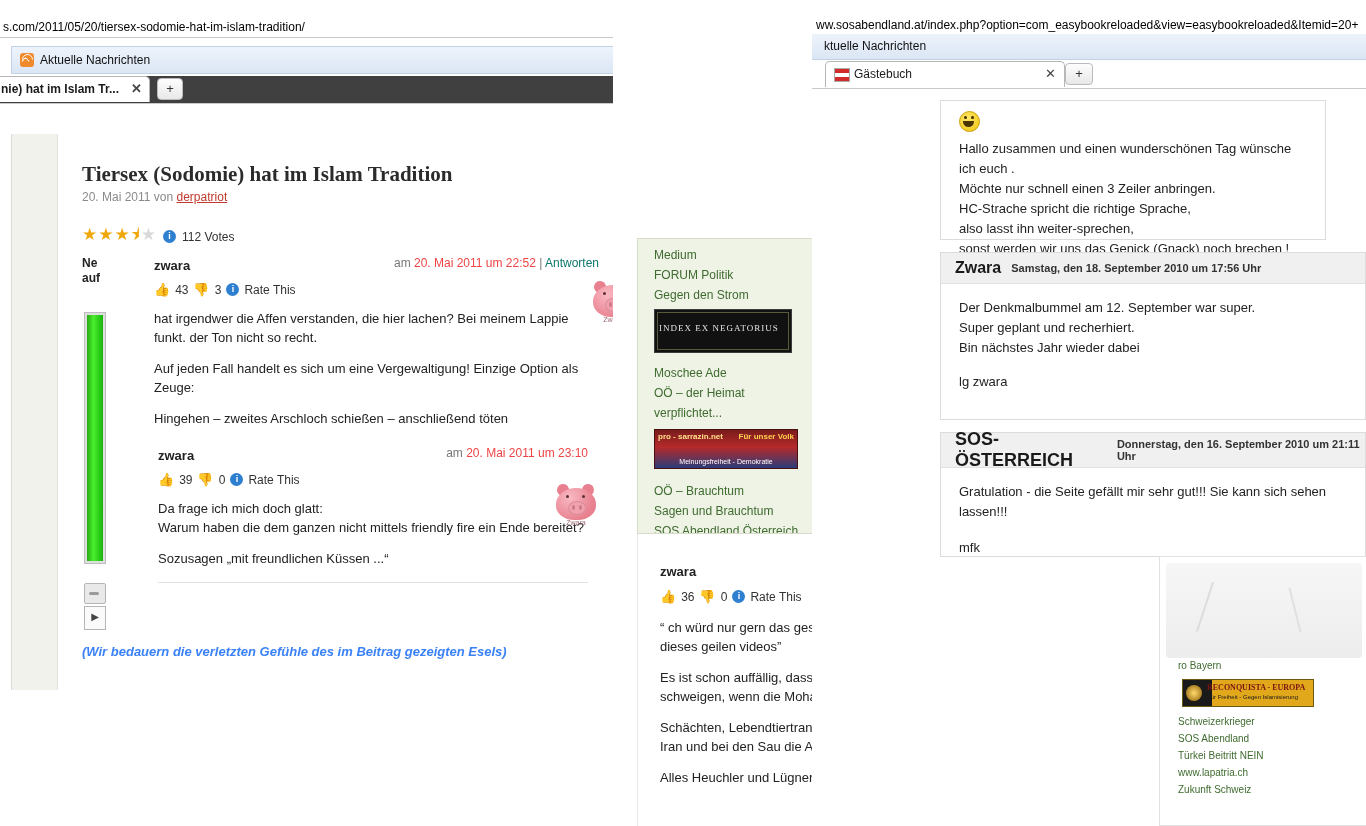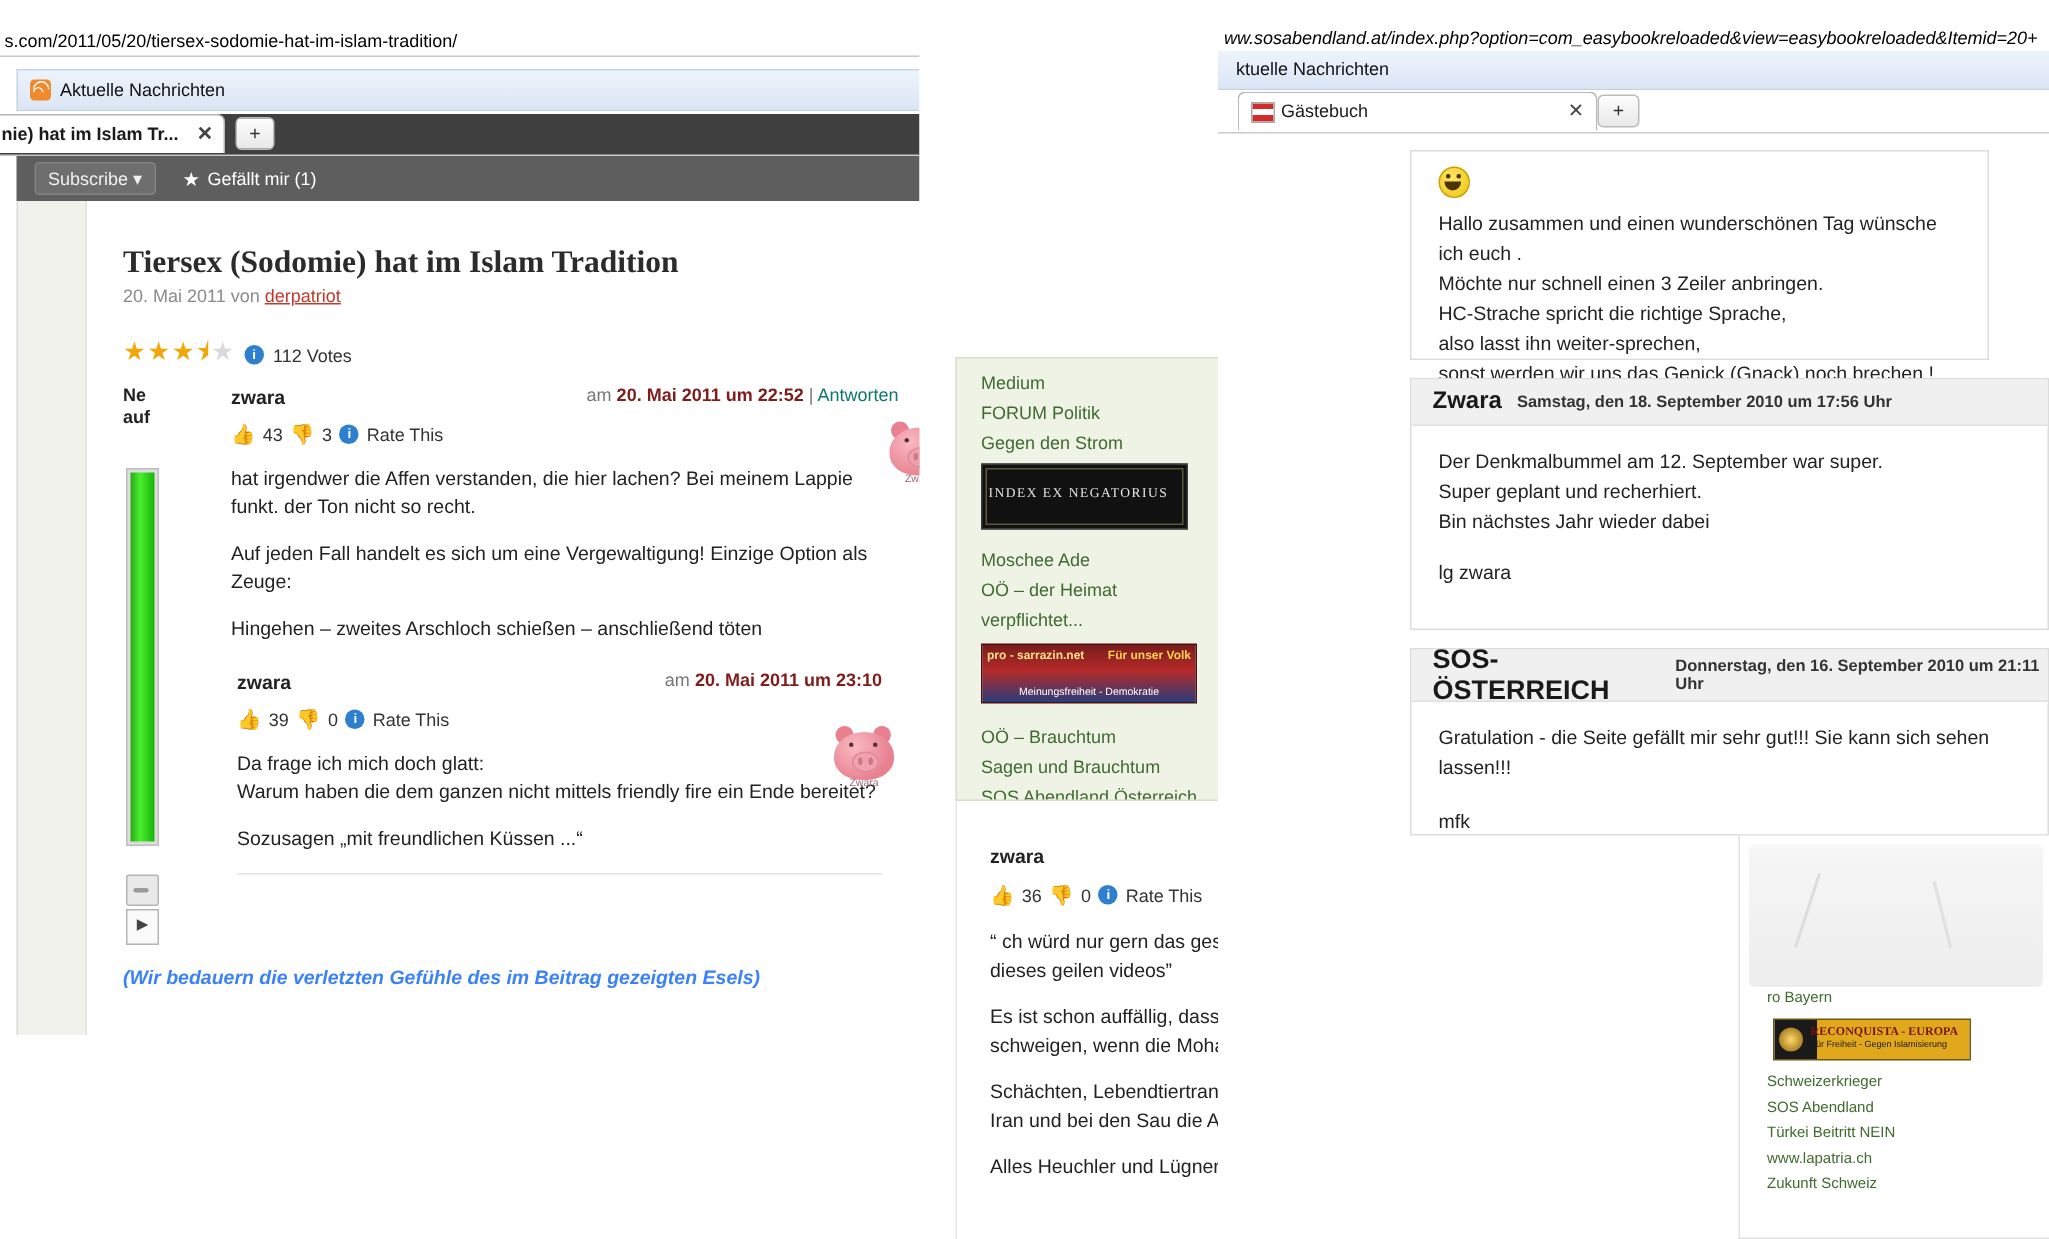--- a/index.html
+++ b/index.html
@@ -191,21 +191,21 @@
     position: absolute;
     background: #ffffff;
   }
   .cm-author {
     font-size: 13px; font-weight: bold; color: #222;
   }
   .cm-date {
     position: absolute; right: 0; top: 0;
     font-size: 12px; color: #777;
   }
-  .cm-date b { color: #7f1d1d; font-weight: bold; }
+  .cm-date b { color: #ef4444; font-weight: normal; }
   .cm-date a { color: #0f766e; text-decoration: none; }
   .cm-rate {
     margin-top: 8px;
     display: flex; align-items: center; gap: 5px;
     font-size: 12px; color: #333;
   }
   .thumbup { color: #2d6fb5; font-size: 13px; }
   .thumbdown { color: #b54a4a; font-size: 13px; }
   .rate-this { color: #333; font-size: 12px; }
   .cm-body {
@@ -329,21 +329,21 @@
     left: 812px; top: 0;
     width: 554px; height: 826px;
     background: #ffffff;
     overflow: hidden;
   }
   .w2-urlbar {
     position: absolute; left: 0; top: 16px; width: 554px; height: 22px;
     border-bottom: 1px solid #c6c6c6; background: #fff;
     font-size: 12px; color: #000;
   }
-  .w2-urlbar .urltext { position: absolute; left: 4px; top: 2px; white-space: nowrap; font-style: italic; }
+  .w2-urlbar .urltext { position: absolute; left: 4px; top: 2px; white-space: nowrap; }
   .w2-bookmarkbar {
     position: absolute; left: 0; top: 34px; width: 554px; height: 26px;
     background: linear-gradient(to bottom, #edf3fb, #dbe6f5);
     border-bottom: 1px solid #c3d1e6;
     box-sizing: border-box;
     font-size: 12px; color: #111;
     padding: 5px 0 0 12px;
   }
   .w2-tabstrip {
     position: absolute; left: 0; top: 60px; width: 554px; height: 28px;
@@ -480,27 +480,20 @@
     </div>
 
     <div class="w1-tabstrip">
       <div class="w1-tab">
         <span>nie) hat im Islam Tr...</span>
         <span class="closex">✕</span>
       </div>
       <div class="w1-newtab">+</div>
     </div>
 
-    <div class="w1-fbbar">
-      <div class="fb-subscribe">Subscribe ▾</div>
-      <div class="fb-like">
-        <span class="fb-star">★</span>
-        <span>Gefällt mir (1)</span>
-      </div>
-    </div>
 
     <div class="w1-page">
       <div class="w1-leftstrip"></div>
 
       <div class="post-title">Tiersex (Sodomie) hat im Islam Tradition</div>
       <div class="post-meta">
         <span>20. Mai 2011 von</span>
         <a href="#">derpatriot</a>
       </div>
 

